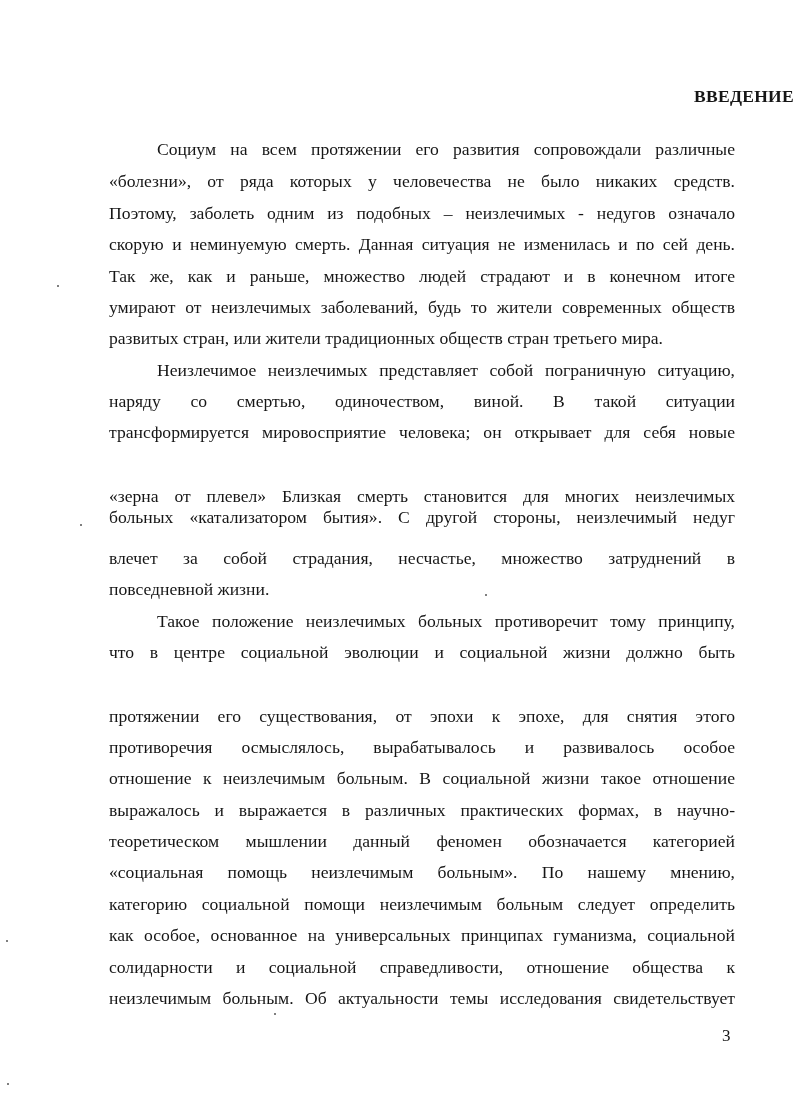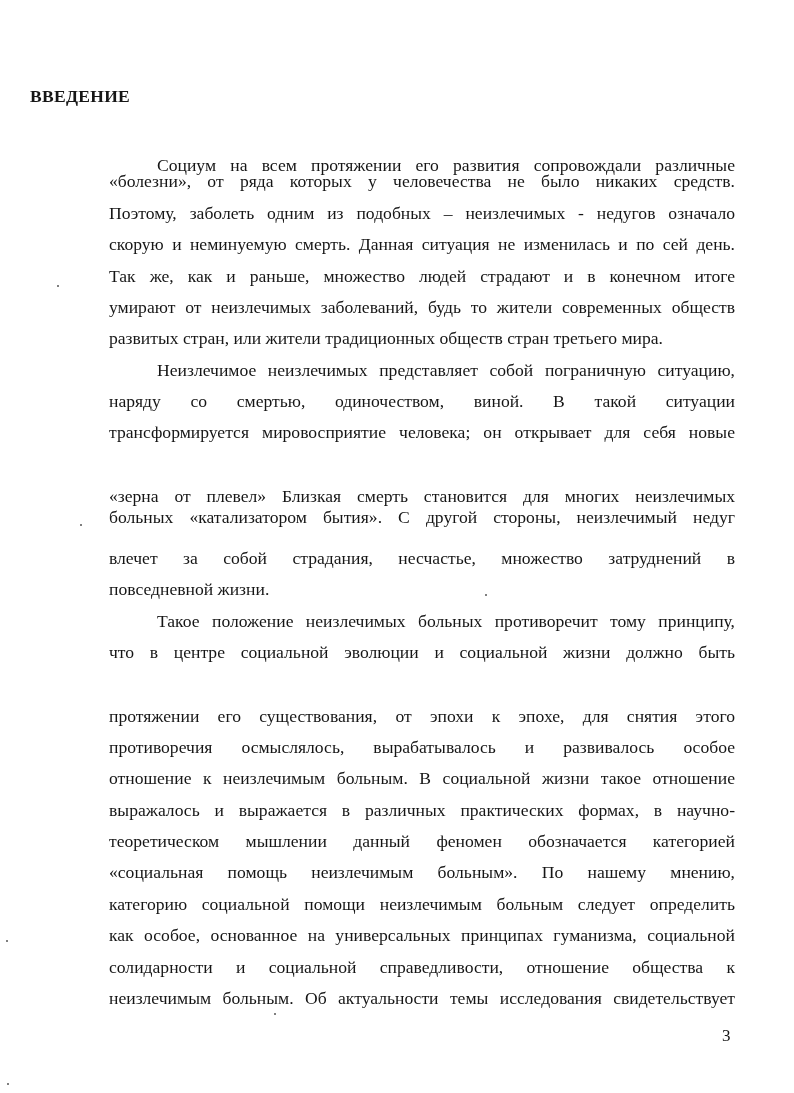--- a/index.html
+++ b/index.html
@@ -19,21 +19,21 @@
       position: absolute;
       left: 0; top: 0;
       width: 794px;
       height: 1093px;
     }
     .title {
       position: absolute;
       top: 86px;
       left: 0;
       width: 794px;
-      text-align: left;
+      text-align: right;
       font-weight: bold;
       font-size: 17.5px;
       letter-spacing: 0.3px;
       padding-left: 30px;
       box-sizing: border-box;
     }
     .line {
       position: absolute;
       left: 109px;
       width: 626px;
@@ -64,21 +64,21 @@
       background: #555;
       border-radius: 1px;
     }
   </style>
 </head>
 <body>
 
 <div class="page">
   <div class="title">ВВЕДЕНИЕ</div>
 
-  <div class="line indent" style="top:155px">Социум на всем протяжении его развития сопровождали различные</div>
+  <div class="line indent" style="top:139px">Социум на всем протяжении его развития сопровождали различные</div>
   <div class="line" style="top:171px">«болезни», от ряда которых у человечества не было никаких средств.</div>
   <div class="line" style="top:203px">Поэтому, заболеть одним из подобных – неизлечимых - недугов означало</div>
   <div class="line" style="top:234px">скорую и неминуемую смерть. Данная ситуация не изменилась и по сей день.</div>
   <div class="line" style="top:266px">Так же, как и раньше, множество людей страдают и в конечном итоге</div>
   <div class="line" style="top:297px">умирают от неизлечимых заболеваний, будь то жители современных обществ</div>
   <div class="line last" style="top:328px">развитых стран, или жители традиционных обществ стран третьего мира.</div>
 
   <div class="line indent" style="top:360px">Неизлечимое неизлечимых представляет собой пограничную ситуацию,</div>
   <div class="line" style="top:391px">наряду со смертью, одиночеством, виной. В такой ситуации</div>
   <div class="line" style="top:422px">трансформируется мировосприятие человека; он открывает для себя новые</div>

